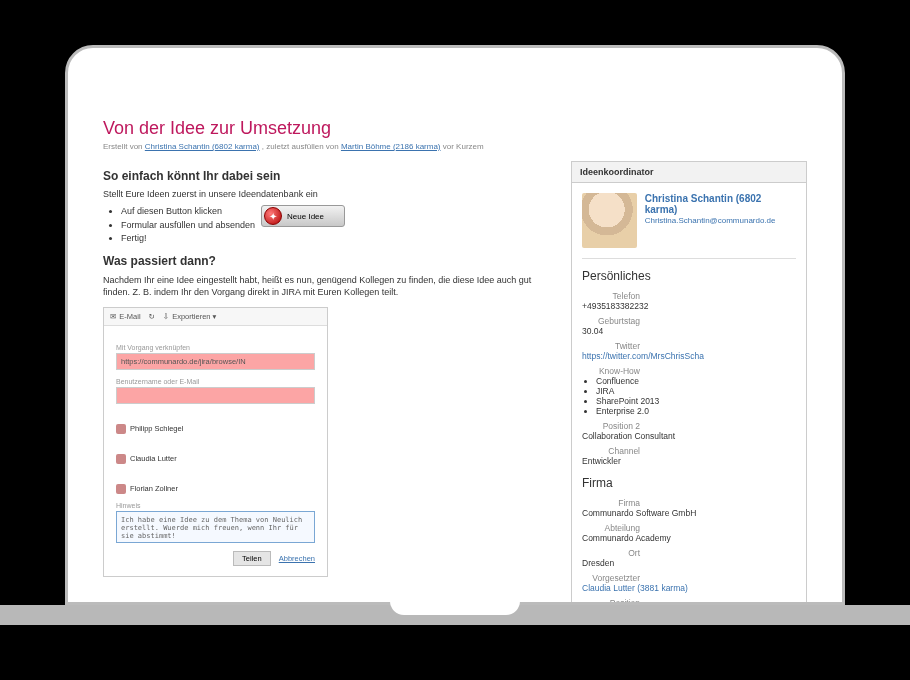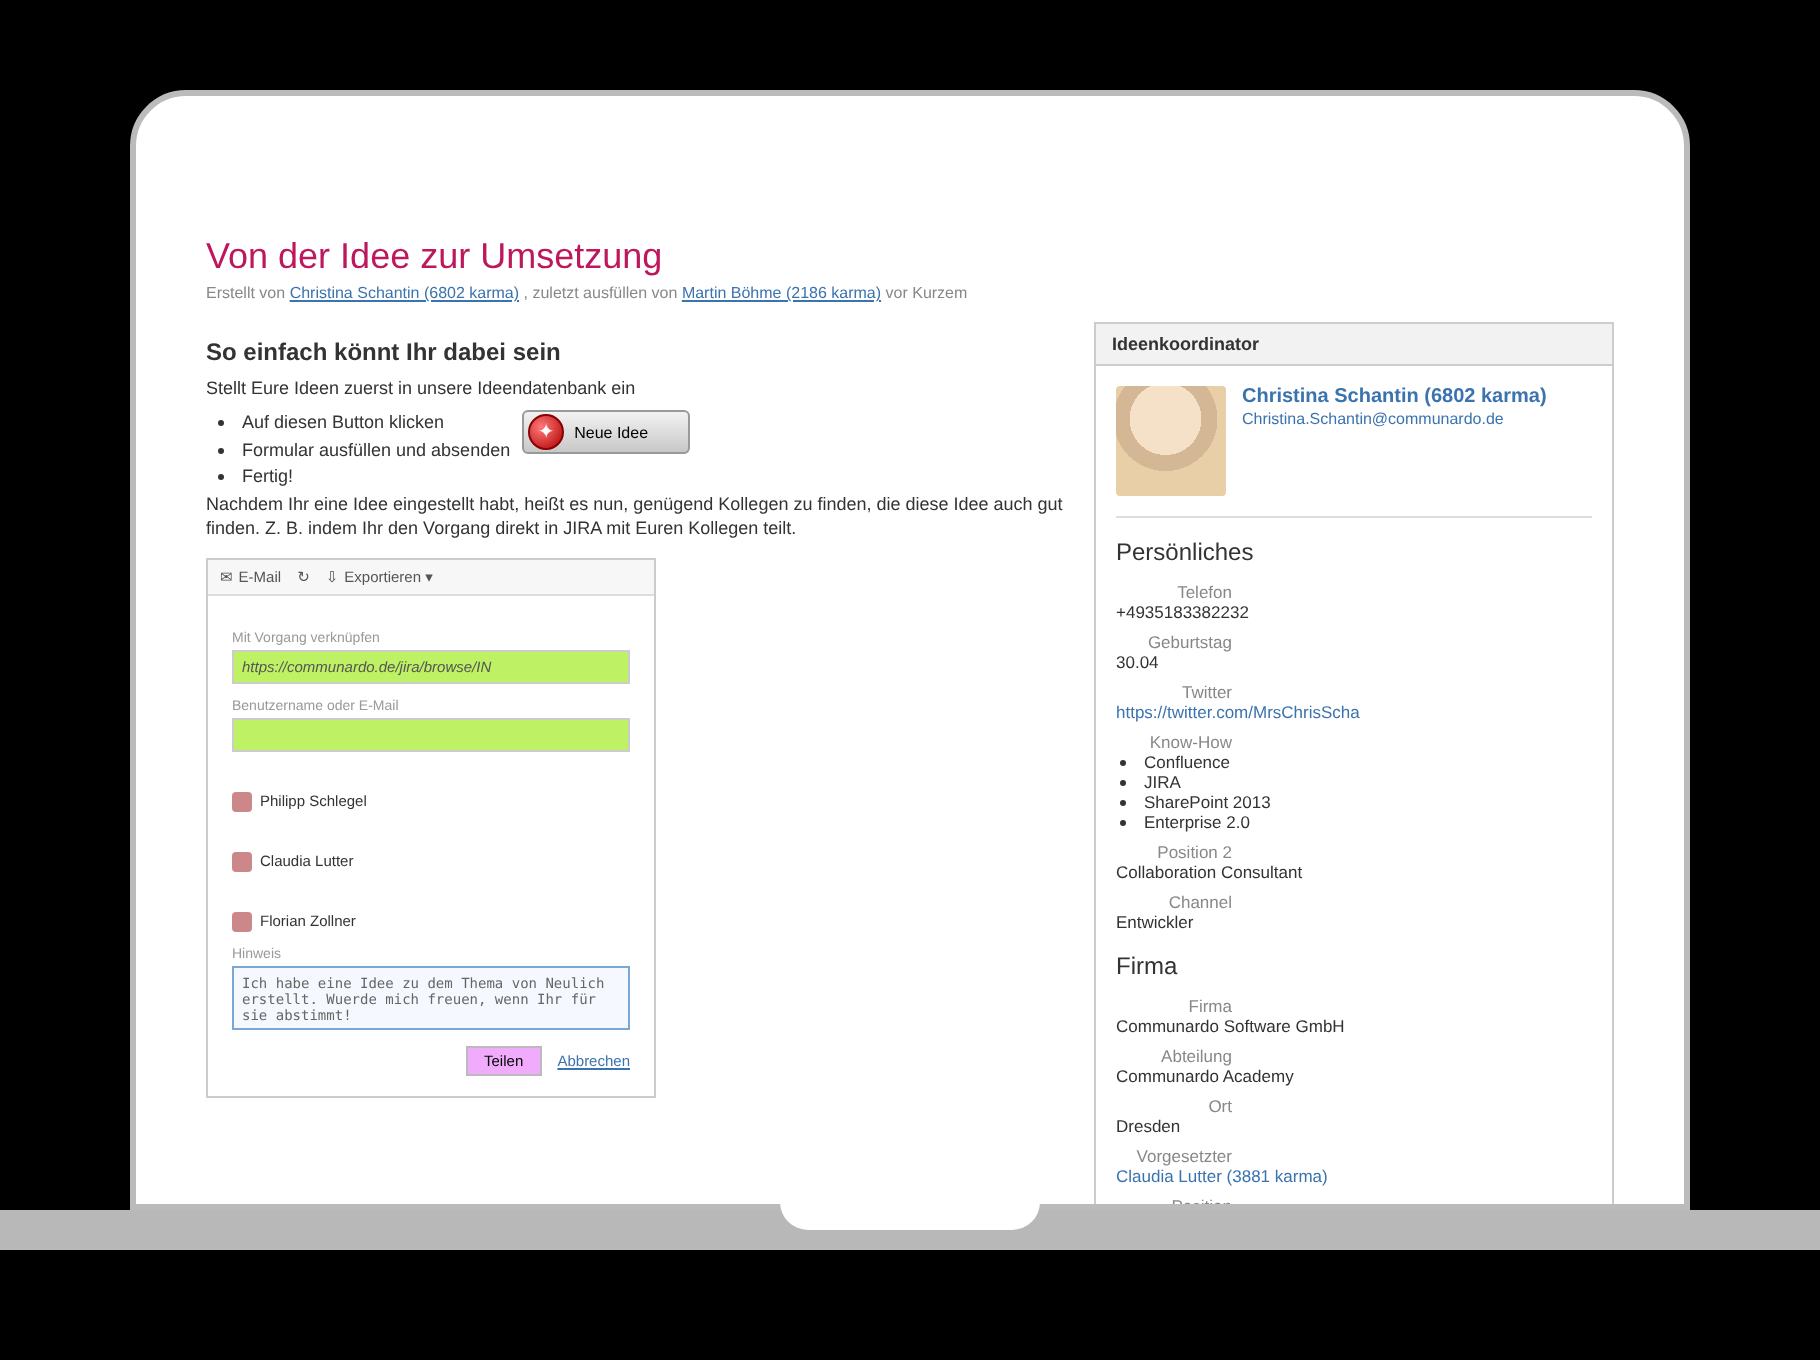--- a/index.html
+++ b/index.html
@@ -66,21 +66,21 @@
       color: #888;
       margin-top: 3px;
     }
     .page-meta a { color: #3b73af; }
     .content-wrapper {
       display: flex;
       gap: 14px;
       margin-top: 10px;
     }
     .main-col { flex: 1; }
-    .side-col { width: 260px; }
+    .side-col { width: 236px; }
     .section-head {
       font-size: 12px;
       font-weight: bold;
       margin-top: 8px;
       margin-bottom: 6px;
     }
     .intro-text { font-size: 9px; margin-bottom: 6px; }
     .idea-row { display: flex; align-items: flex-start; gap: 6px; }
     .bullet-list {
       list-style: disc;
@@ -123,39 +123,38 @@
     }
     .share-tab { display: flex; align-items: center; gap: 3px; color: #555; }
     .share-body { padding: 10px 12px; }
     .field-label { font-size: 7px; color: #999; margin-bottom: 2px; margin-top: 8px; }
     .field-input {
       width: 100%;
       border: 1px solid #ccc;
       padding: 3px 4px;
       font-size: 7.5px;
       color: #555;
-      background: #bef264;
-      font-style: italic;
+      background: #fca5a5;
     }
     .user-row { display: flex; align-items: center; gap: 4px; margin-top: 20px; font-size: 7.5px; }
     .user-avatar { width: 10px; height: 10px; background: #c88; border-radius: 2px; }
     .textarea-box {
       width: 100%;
       border: 1px solid #7aa7d4;
       background: #f5f9ff;
       padding: 4px;
       font-size: 7px;
       color: #666;
       height: 32px;
       resize: none;
     }
     .share-actions { text-align: right; margin-top: 6px; font-size: 7.5px; }
     .btn-small {
       border: 1px solid #bbb;
-      background: #f0abfc;
+      background: #e5e5e5;
       padding: 2px 8px;
       font-size: 7.5px;
     }
     .link-cancel { color: #3b73af; font-size: 7.5px; margin-left: 6px; text-align: center; }
     .card {
       border: 1px solid #ccc;
       background: #fff;
     }
     .card-header {
       background: #f2f2f2;
@@ -206,20 +205,21 @@
             <li>Auf diesen Button klicken</li>
             <li>Formular ausfüllen und absenden</li>
             <li>Fertig!</li>
           </ul>
           <button class="neue-idee-btn">
             <span class="red-circle">✦</span>
             <span>Neue Idee</span>
           </button>
         </div>
 
+        <div class="section-head">Was passiert dann?</div>
         <div class="body-text">Nachdem Ihr eine Idee eingestellt habt, heißt es nun, genügend Kollegen zu finden, die diese Idee auch gut finden. Z. B. indem Ihr den Vorgang direkt in JIRA mit Euren Kollegen teilt.</div>
 
         <div class="share-panel">
           <div class="share-tabs">
             <span class="share-tab">✉ <span>E-Mail</span></span>
             <span class="share-tab">↻</span>
             <span class="share-tab">⇩ <span>Exportieren ▾</span></span>
           </div>
           <div class="share-body">
             <div class="field-label">Mit Vorgang verknüpfen</div>

